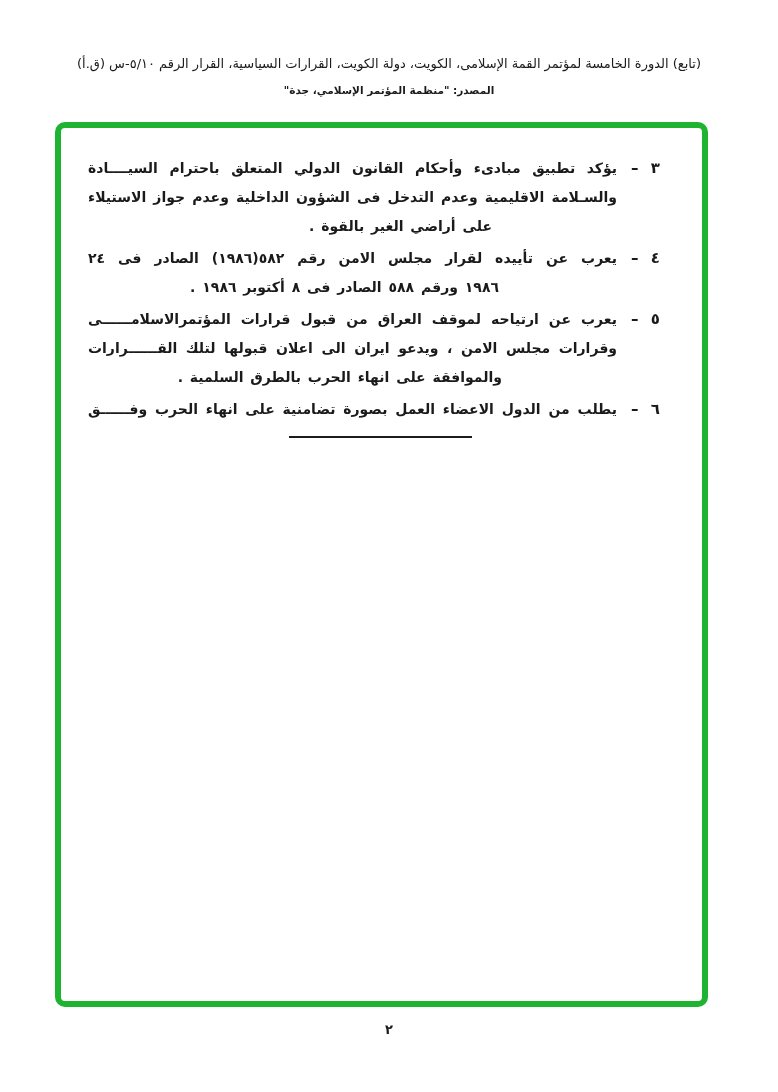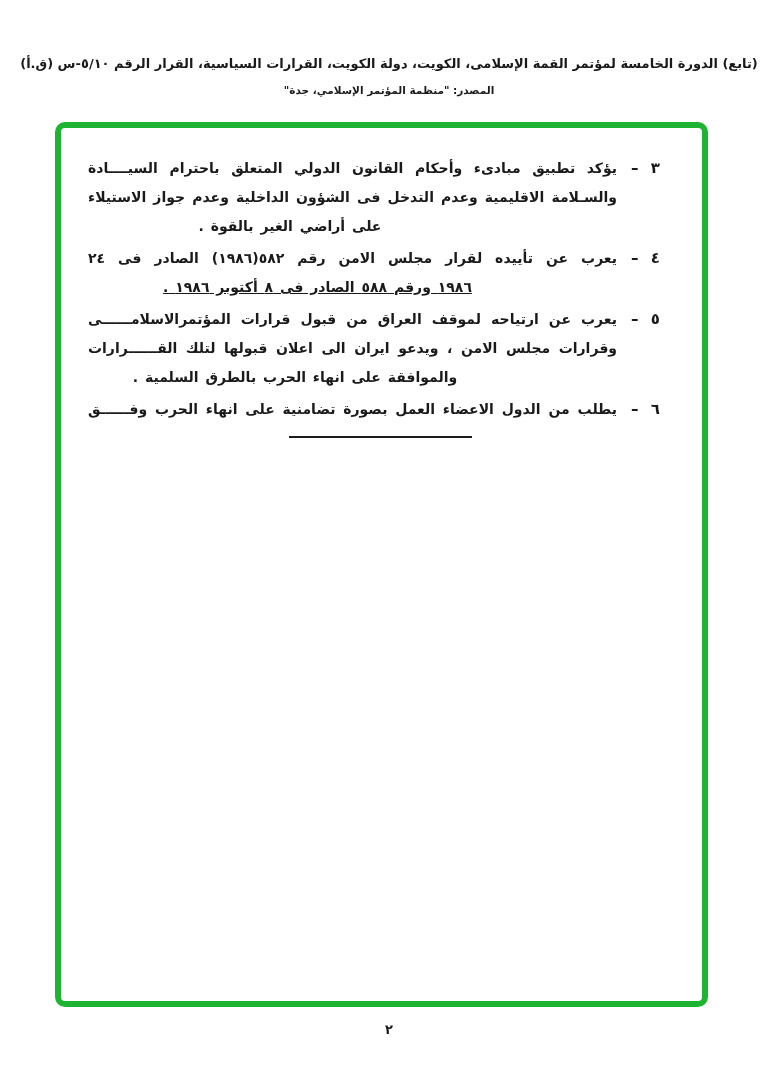--- a/index.html
+++ b/index.html
@@ -12,21 +12,21 @@
     height: 1092px;
     background: #ffffff;
     overflow: hidden;
     direction: rtl;
   }
 
   
   .header { padding-top: 54px; text-align: center; }
   .header-line1 {
     font-size: 13px;
-    font-weight: 700;
+    font-weight: 400;
     line-height: 20px;
     white-space: nowrap;
   }
   .source-line {
     margin-top: 9px;
     font-size: 10.5px;
     font-weight: 700;
     line-height: 15px;
   }
 
@@ -65,23 +65,23 @@
     line-height: 29px;
     direction: rtl;
     word-spacing: 2px;
   }
   .line.full {
     text-align: justify;
     text-align-last: justify;
     overflow: hidden;
     max-height: 29px;
   }
-  .line.short { text-align: center; white-space: nowrap; }
+  .line.short { text-align: right; white-space: nowrap; }
   .indent-a { margin-right: 125px; }  
-  .indent-b { margin-right: 70px; text-decoration: underline; }  
+  .indent-b { margin-right: 118px; }  
   .indent-c { margin-right: 115px; }  
   .indent-d { margin-right: 118px; }  
 
   
   .divider {
     margin-top: 12px;
     margin-right: 190px;
     width: 183px;
     height: 2px;
     background: #1c1c1c;

